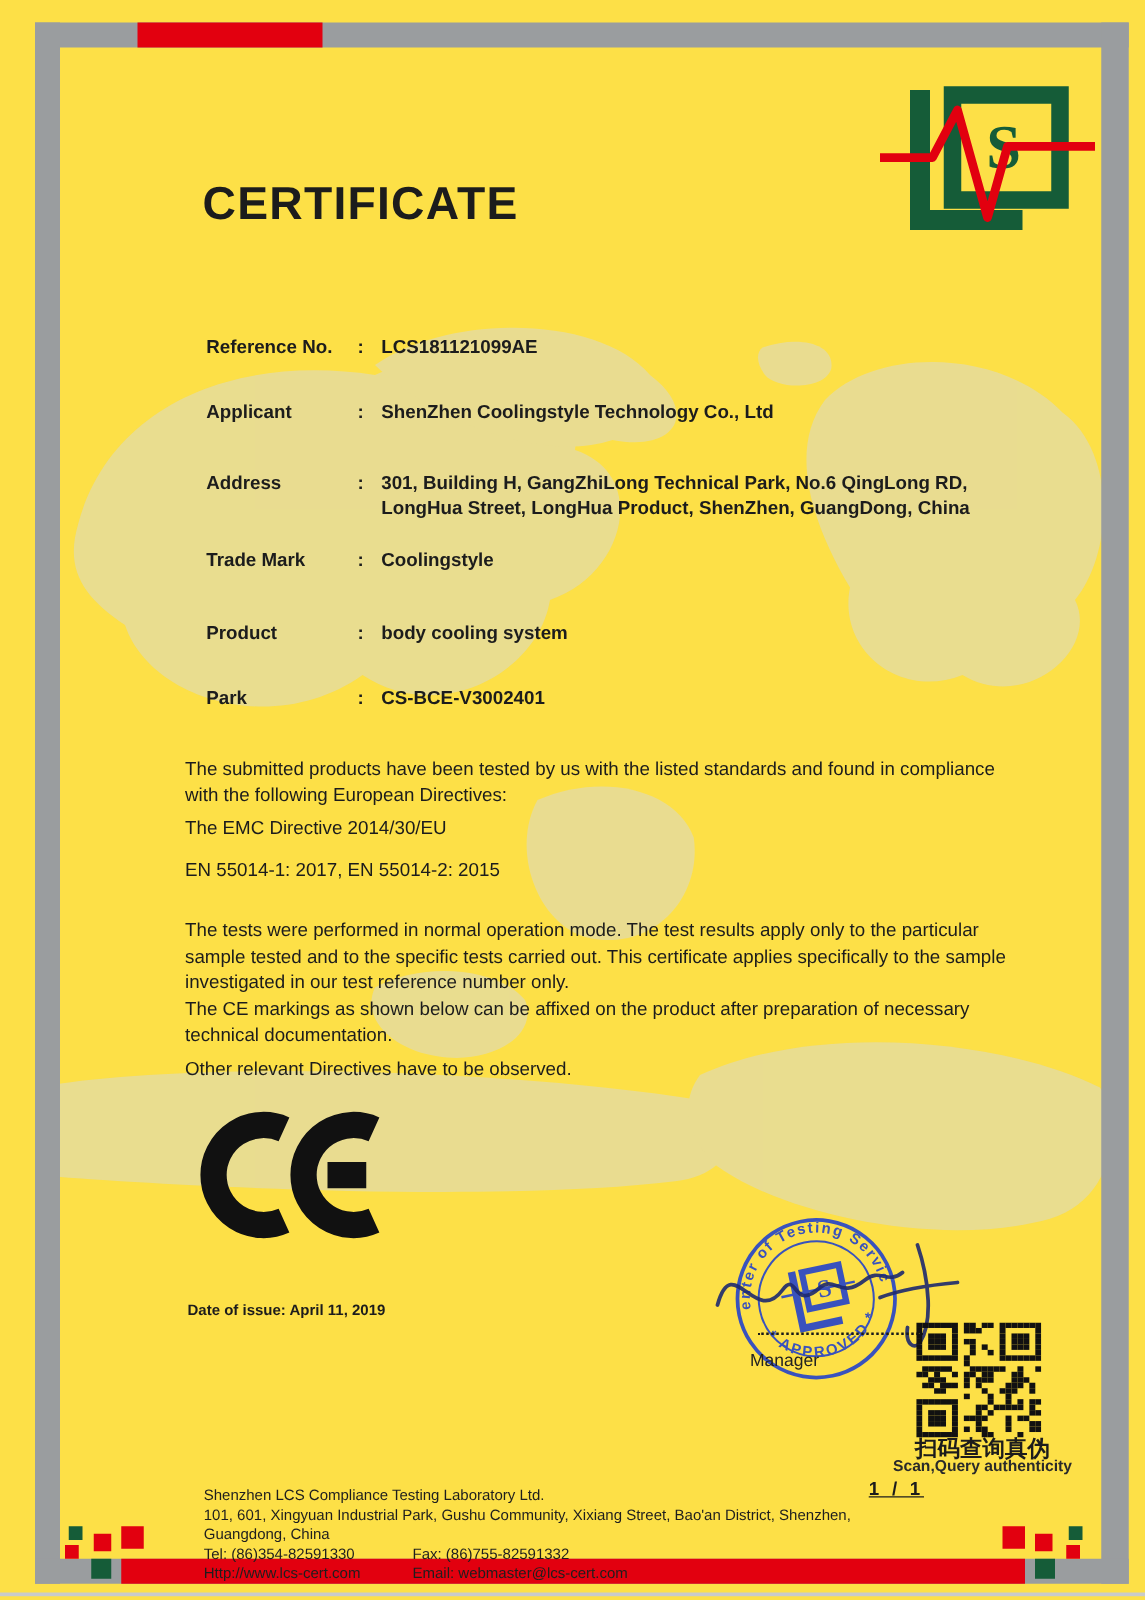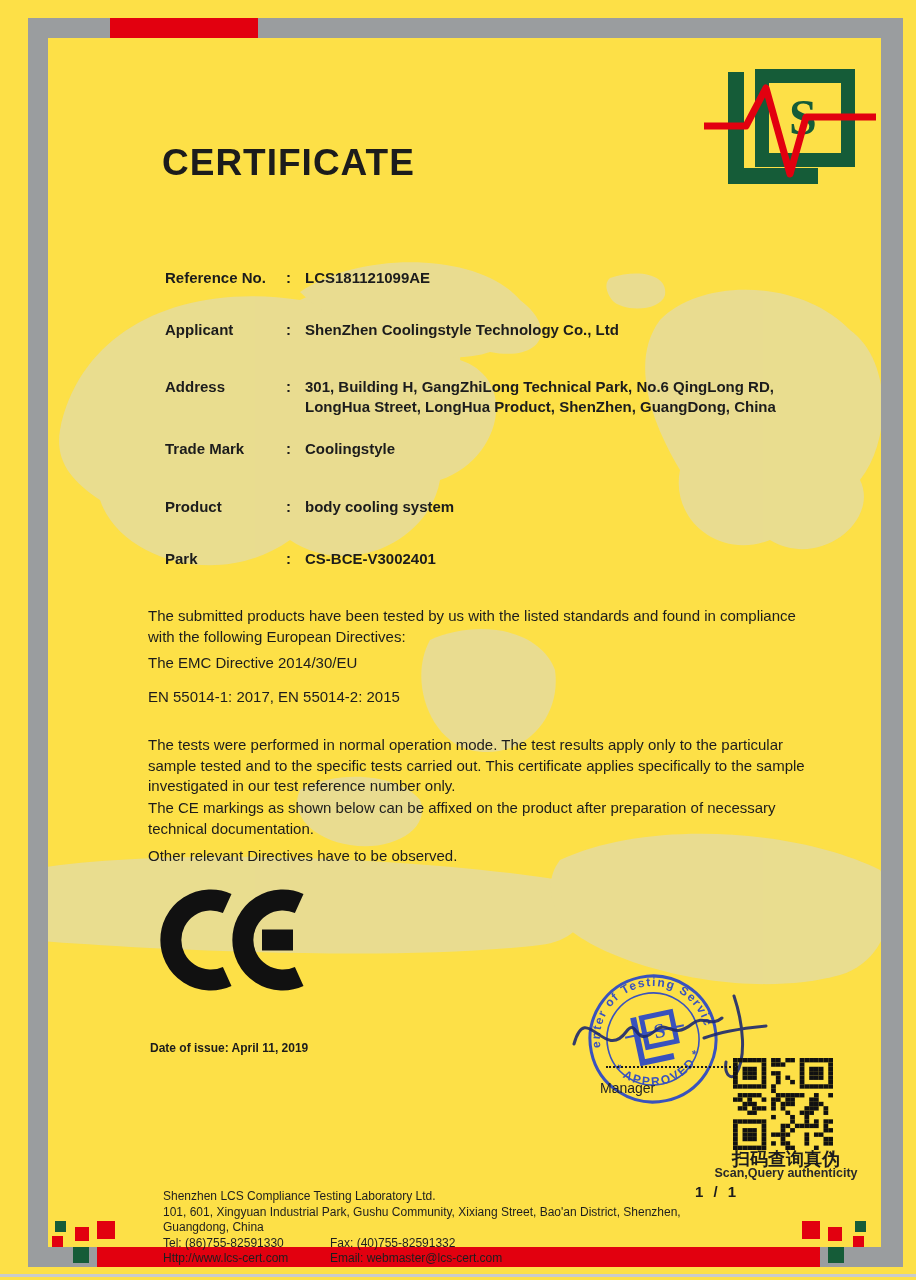--- a/index.html
+++ b/index.html
@@ -37,21 +37,21 @@
   .date{position:absolute;left:150px;top:1041px;font-size:12px;font-weight:bold;}
   
   .stamp{position:absolute;left:578px;top:964px;}
   .signature{position:absolute;left:556px;top:982px;}
   .dotline{position:absolute;left:606px;top:1052px;width:132px;height:14px;border-bottom:2.5px dotted #1a1a1a;}
   .manager{position:absolute;left:600px;top:1068px;width:144px;text-align:left;font-size:14px;color:#222;margin-top:12px;}
   
   .qr{position:absolute;left:733px;top:1058px;}
   .qr-cap-cn{position:absolute;left:712px;top:1147px;width:148px;text-align:center;font-size:18px;font-weight:bold;}
   .qr-cap-en{position:absolute;left:690px;top:1166px;width:192px;text-align:center;font-size:12.5px;font-weight:bold;color:#2a2a2a;}
-  .pagenum{position:absolute;left:695px;top:1183px;font-size:15px;font-weight:bold;letter-spacing:3px;}
+  .pagenum{position:absolute;left:695px;top:1183px;font-size:15px;font-weight:bold;letter-spacing:3px;text-decoration:underline;}
   
   .footer{position:absolute;left:163px;top:1141px;width:540px;font-size:12px;line-height:15.5px;color:#1e1e1e;margin-top:48px;}
   .footer .cols{position:relative;}
   .footer .c2{position:absolute;left:167px;top:0;}
 </style>
 </head>
 <body>
 
 <div class="page">
 
@@ -393,22 +393,22 @@
     <div class="qr-cap-cn">扫码查询真伪</div>
     <div class="qr-cap-en">Scan,Query authenticity</div>
 
     <div class="pagenum">1 / 1</div>
 
     <div class="footer">
       <div>Shenzhen LCS Compliance Testing Laboratory Ltd.</div>
       <div>101, 601, Xingyuan Industrial Park, Gushu Community, Xixiang Street, Bao'an District, Shenzhen,</div>
       <div>Guangdong, China</div>
       <div class="cols">
-        <span>Tel: (86)755-82591330</span>
-        <span class="c2">Fax: (40)755-82591332</span>
+        <span>Tel: (86)354-82591330</span>
+        <span class="c2">Fax: (86)755-82591332</span>
       </div>
       <div class="cols">
         <span>Http://www.lcs-cert.com</span>
         <span class="c2">Email: webmaster@lcs-cert.com</span>
       </div>
     </div>
 
   </div>
 </div>
 

